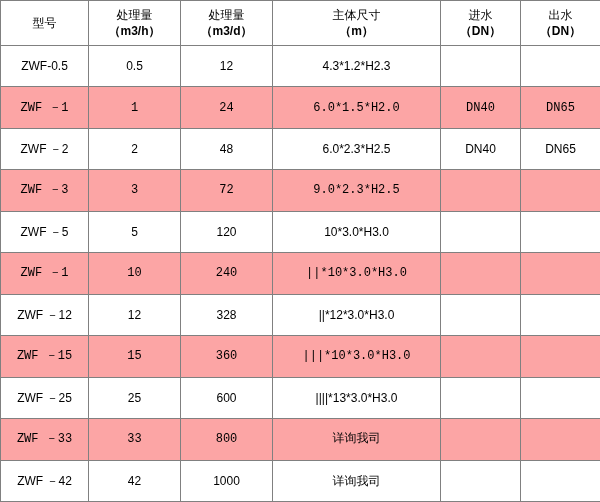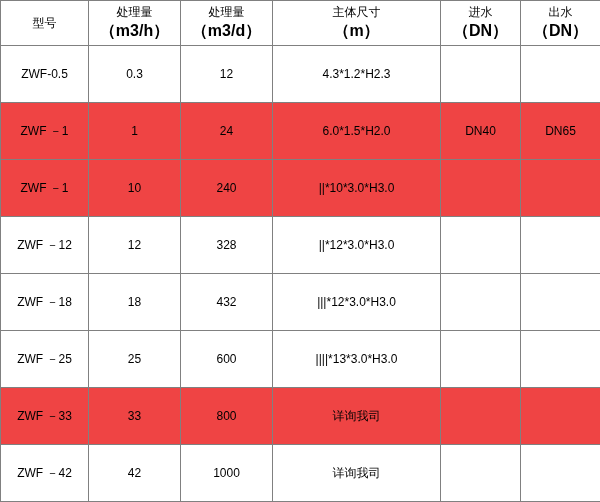--- a/index.html
+++ b/index.html
@@ -30,27 +30,28 @@
     line-height: 1.35;
   }
   thead td {
     font-weight: bold;
     font-size: 13px;
     height: 44px;
   }
   thead .hdr-line2 {
     display: block;
     font-weight: bold;
-    font-size: 16px;
+    font-size: 12px;
   }
   tbody tr {
     height: 31px;
   }
   tbody tr.row-alt td {
-    background: #ef4444;
+    background: #fca5a5;
+    font-family: Liberation Mono, monospace;
   }
   tbody tr.row-plain td {
     background: #ffffff;
   }
   .col-model {
     text-align: left;
     padding-left: 12px;
   }
 </style>
 </head>
@@ -89,55 +90,79 @@
       </td>
       <td>
         <span>出水</span>
         <span class="hdr-line2">（DN）</span>
       </td>
     </tr>
   </thead>
   <tbody>
     <tr class="row-plain">
       <td class="col-model">ZWF-0.5</td>
-      <td>0.3</td>
+      <td>0.5</td>
       <td>12</td>
       <td>4.3*1.2*H2.3</td>
       <td></td>
       <td></td>
     </tr>
     <tr class="row-alt">
       <td class="col-model">ZWF －1</td>
       <td>1</td>
       <td>24</td>
       <td>6.0*1.5*H2.0</td>
       <td>DN40</td>
       <td>DN65</td>
+    </tr>
+    <tr class="row-plain">
+      <td class="col-model">ZWF －2</td>
+      <td>2</td>
+      <td>48</td>
+      <td>6.0*2.3*H2.5</td>
+      <td>DN40</td>
+      <td>DN65</td>
+    </tr>
+    <tr class="row-alt">
+      <td class="col-model">ZWF －3</td>
+      <td>3</td>
+      <td>72</td>
+      <td>9.0*2.3*H2.5</td>
+      <td></td>
+      <td></td>
+    </tr>
+    <tr class="row-plain">
+      <td class="col-model">ZWF －5</td>
+      <td>5</td>
+      <td>120</td>
+      <td>10*3.0*H3.0</td>
+      <td></td>
+      <td></td>
     </tr>
     <tr class="row-alt">
       <td class="col-model">ZWF －1</td>
       <td>10</td>
       <td>240</td>
       <td>||*10*3.0*H3.0</td>
       <td></td>
       <td></td>
     </tr>
     <tr class="row-plain">
       <td class="col-model">ZWF －12</td>
       <td>12</td>
       <td>328</td>
       <td>||*12*3.0*H3.0</td>
       <td></td>
       <td></td>
     </tr>
-    <tr class="row-plain">
-      <td class="col-model">ZWF －18</td>
-      <td>18</td>
-      <td>432</td>
-      <td>|||*12*3.0*H3.0</td>
+    <tr class="row-alt">
+      <td class="col-model">ZWF －15</td>
+      <td>15</td>
+      <td>360</td>
+      <td>|||*10*3.0*H3.0</td>
       <td></td>
       <td></td>
     </tr>
     <tr class="row-plain">
       <td class="col-model">ZWF －25</td>
       <td>25</td>
       <td>600</td>
       <td>||||*13*3.0*H3.0</td>
       <td></td>
       <td></td>

